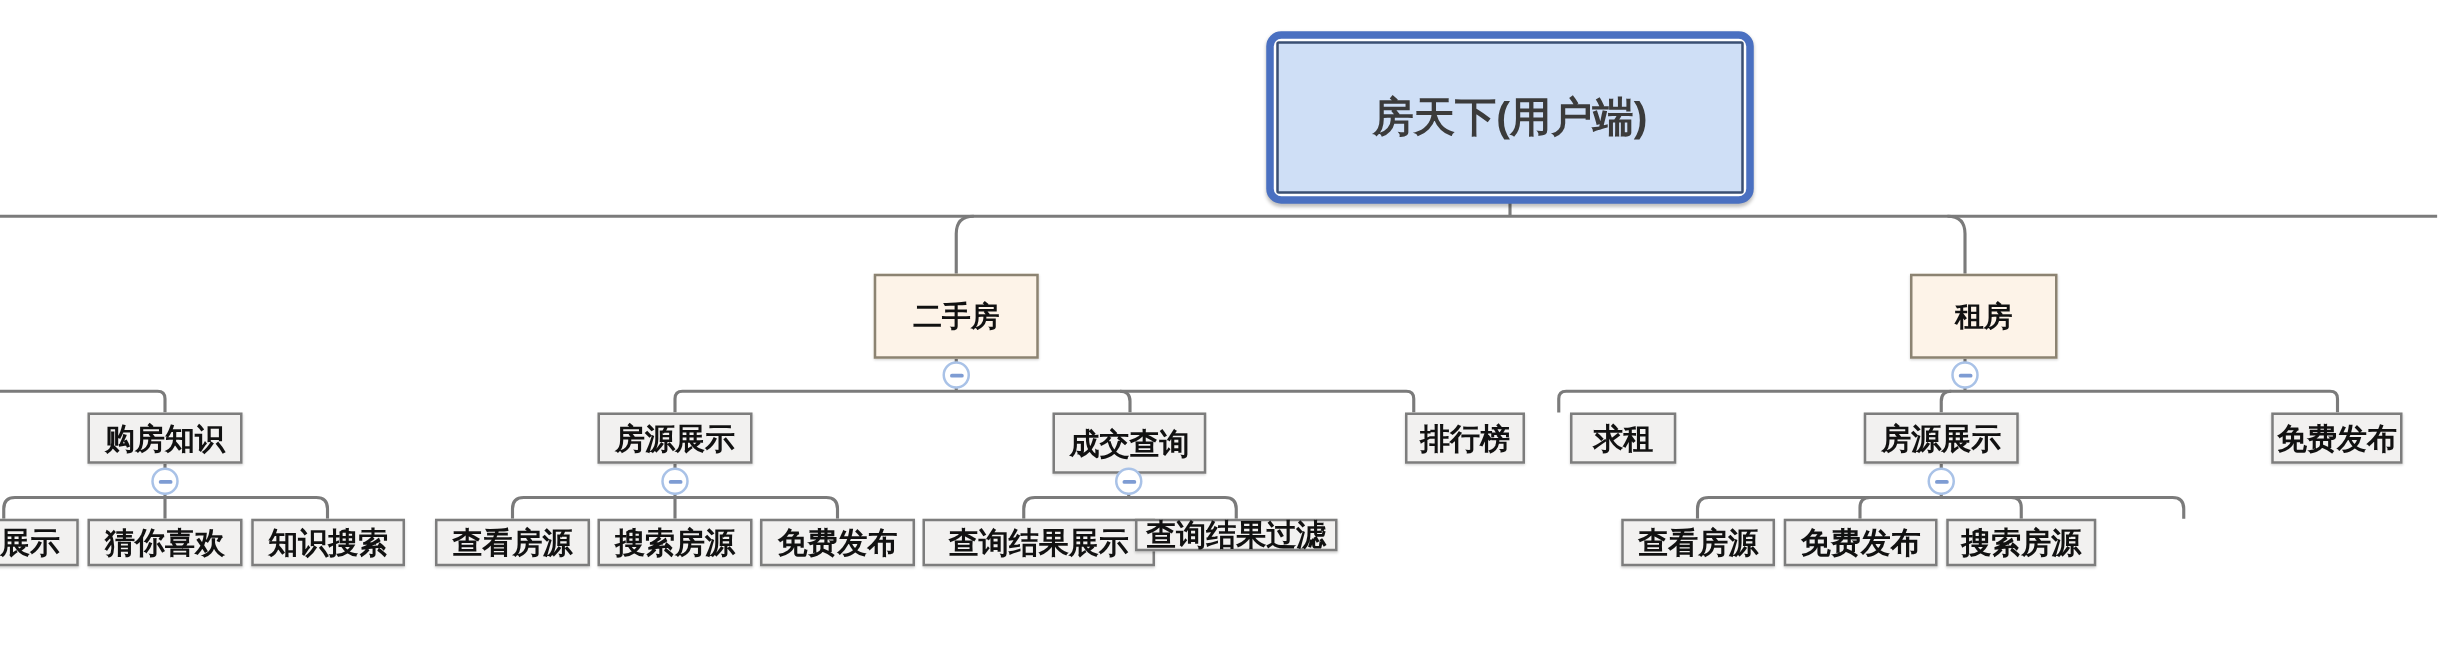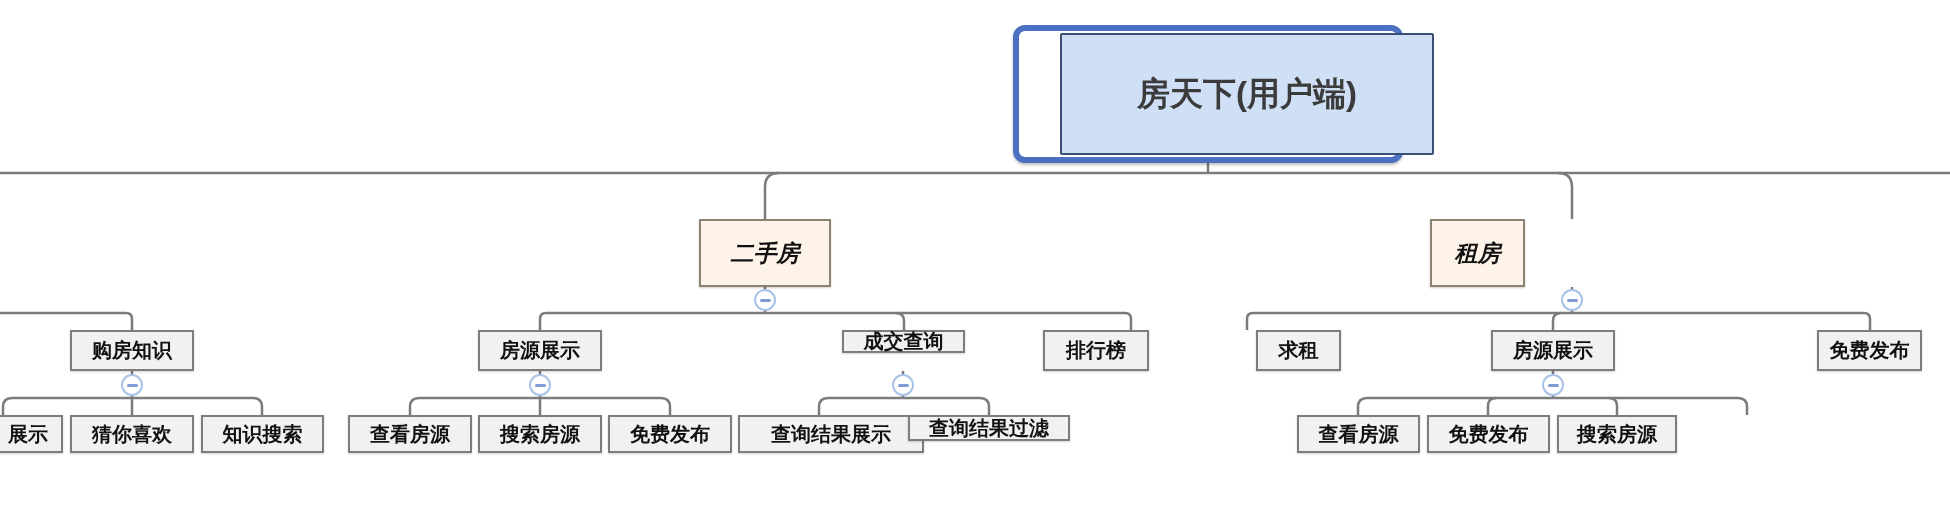--- a/index.html
+++ b/index.html
@@ -15,50 +15,48 @@
     position:absolute;
     box-sizing:border-box;
     display:flex;align-items:center;justify-content:center;
     font-weight:bold;color:#111111;
     z-index:2;
     white-space:nowrap;
   }
   .leaf{
     background:#f2f1f0;
     border:2.5px solid #7d7d7d;
-    font-size:20px;
+    font-size:24px;
     box-shadow:0 1px 2px rgba(0,0,0,0.18);
   }
   .branch{
     background:#fdf3e8;
     border:2.5px solid #8c8372;
     font-size:23px;
     box-shadow:0 1px 2px rgba(0,0,0,0.18);
-    font-style:italic;
   }
   .clipped{
     justify-content:flex-end;
     padding-right:13px;
   }
   .root-outer{
     position:absolute;left:1013px;top:25px;width:390px;height:138px;
     box-sizing:border-box;
     border:6px solid #4a70c1;border-radius:12px;
     background:#ffffff;padding:2px;
     box-shadow:0 2px 3px rgba(0,0,0,0.25);
     z-index:2;
   }
   .root-inner{
     box-sizing:border-box;width:100%;height:100%;
     border:2px solid #3a4f73;border-radius:2px;
     background:#cfdff6;
     display:flex;align-items:center;justify-content:center;
     font-size:33px;font-weight:bold;color:#3b3b3b;
     white-space:nowrap;
-    margin-left:39px;
   }
   .toggle{
     position:absolute;width:22px;height:22px;
     box-sizing:border-box;
     border:2px solid #a9c2e7;border-radius:50%;
     background:#ffffff;
     display:flex;align-items:center;justify-content:center;
     z-index:3;cursor:pointer;
   }
   .toggle::after{
@@ -104,34 +102,34 @@
     <path d="M 1609 398 Q 1617 398 1617 406 V 415"></path>
   </svg>
 
   <div class="root-outer">
     <div class="root-inner">房天下(用户端)</div>
   </div>
 
   <div class="node branch" style="left:699px;top:219px;width:132px;height:68px">
     <span>二手房</span>
   </div>
-  <div class="node branch" style="left:1430px;top:219px;width:95px;height:68px">
+  <div class="node branch" style="left:1528px;top:219px;width:118px;height:68px">
     <span>租房</span>
   </div>
 
   <div class="node leaf" style="left:70px;top:330px;width:124px;height:41px">
     <span>购房知识</span>
   </div>
   <div class="node leaf" style="left:478px;top:330px;width:124px;height:41px">
     <span>房源展示</span>
   </div>
-  <div class="node leaf" style="left:842px;top:330px;width:123px;height:23px">
+  <div class="node leaf" style="left:842px;top:330px;width:123px;height:49px">
     <span>成交查询</span>
   </div>
-  <div class="node leaf" style="left:1043px;top:330px;width:106px;height:41px">
+  <div class="node leaf" style="left:1124px;top:330px;width:96px;height:41px">
     <span>排行榜</span>
   </div>
   <div class="node leaf" style="left:1256px;top:330px;width:85px;height:41px">
     <span>求租</span>
   </div>
   <div class="node leaf" style="left:1491px;top:330px;width:124px;height:41px">
     <span>房源展示</span>
   </div>
   <div class="node leaf" style="left:1817px;top:330px;width:105px;height:41px">
     <span>免费发布</span>

